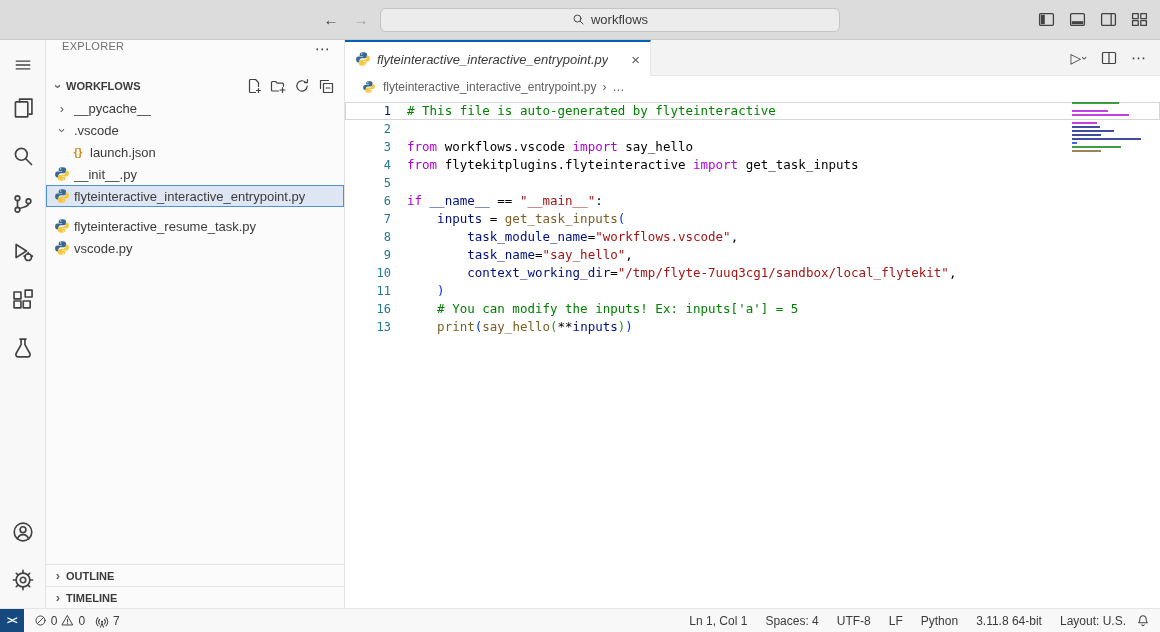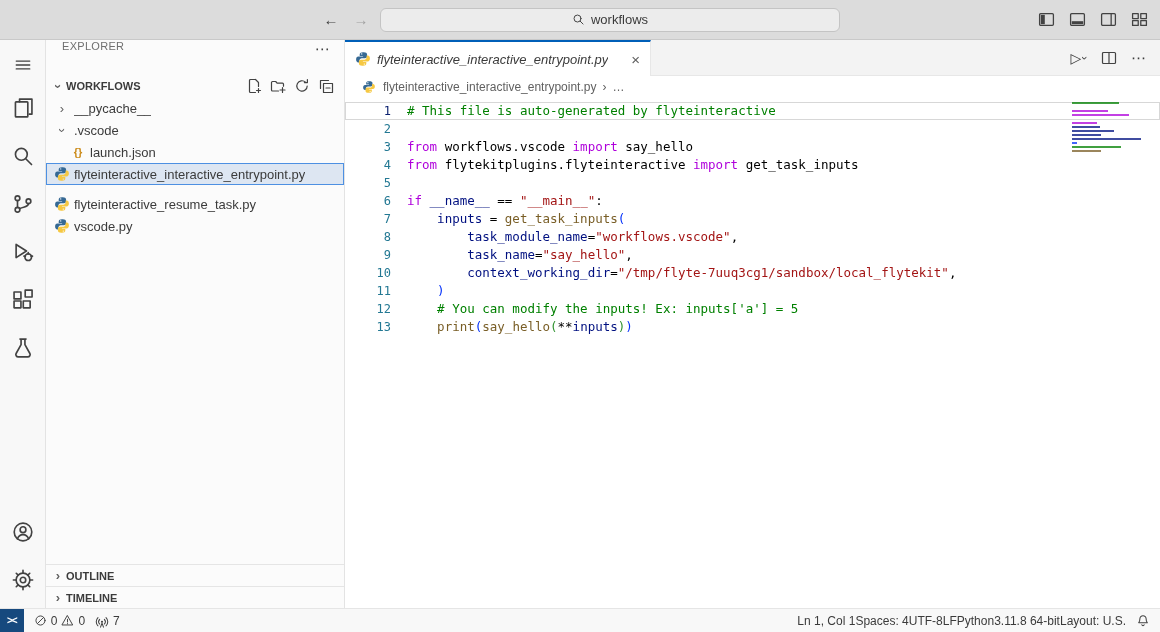--- a/index.html
+++ b/index.html
@@ -76,21 +76,21 @@
   .tok-b1{color:var(--tok-b1)} .tok-b2{color:var(--tok-b2)}
   .minimap { position:absolute; top:4px; right:14px; width:74px; }
   .mm-bar { height:2px; margin-bottom:2px; opacity:.75; }
 
   
   .statusbar { flex:none; height:24px; background:#f8f8f8; border-top:1px solid #e5e5e5;
                display:flex; align-items:center; font-size:12px; color:#3b3b3b; }
   .remote { height:24px; background:var(--remote,#16497e); color:#fff; display:flex; align-items:center;
             padding:0 7px; font-size:10px; font-weight:bold; letter-spacing:-1px; }
   .sb-group { display:flex; align-items:center; gap:4px; margin-left:10px; }
-  .sb-right { margin-left:auto; display:flex; align-items:center; padding-right:8px;text-align:center; }
+  .sb-right { margin-left:auto; display:flex; align-items:center; gap:18px; padding-right:8px;text-align:center; }
   .sb-right .sb-item { white-space:nowrap; }
   .sb-bell { margin-left:2px; }
 </style>
 </head>
 <body>
 
 <div id="app">
 
   <header class="titlebar">
     <div class="tb-center">
@@ -271,20 +271,31 @@
             <span class="cell-icon">
               <span class="chev expanded">›</span>
             </span>
             <span class="label">.vscode</span>
           </div>
           <div class="tree-row" style="padding-left: 24px;">
             <span class="cell-icon">
               <span class="braces">{}</span>
             </span>
             <span class="label">launch.json</span>
+          </div>
+          <div class="tree-row" style="padding-left: 8px;">
+            <span class="cell-icon">
+              <span class="icon">
+                <svg width="16" height="16" viewBox="0 0 16 16">
+                  <path fill="#366994" d="M7.9 1.2c-1.8 0-3.2.8-3.2 2.2v1.7h3.4v.5H3.3c-1.4 0-2.2 1.1-2.2 2.9 0 1.8.8 2.9 2.2 2.9h1.1V9.7c0-1.3 1.1-2.4 2.4-2.4h3.3c1.1 0 2-.9 2-2V3.4c0-1.4-1.5-2.2-3.2-2.2zm-1.2 1a.7.7 0 1 1 0 1.4.7.7 0 0 1 0-1.4z"></path>
+                  <path fill="#f6c842" d="M8.1 14.8c1.8 0 3.2-.8 3.2-2.2v-1.7H7.9v-.5h4.8c1.4 0 2.2-1.1 2.2-2.9 0-1.8-.8-2.9-2.2-2.9h-1.1v1.7c0 1.3-1.1 2.4-2.4 2.4H5.9c-1.1 0-2 .9-2 2v1.9c0 1.4 1.5 2.2 3.2 2.2zm1.2-1a.7.7 0 1 1 0-1.4.7.7 0 0 1 0 1.4z"></path>
+                </svg>
+              </span>
+            </span>
+            <span class="label">__init__.py</span>
           </div>
           <div class="tree-row selected" style="padding-left: 8px;">
             <span class="cell-icon">
               <span class="icon">
                 <svg width="16" height="16" viewBox="0 0 16 16">
                   <path fill="#366994" d="M7.9 1.2c-1.8 0-3.2.8-3.2 2.2v1.7h3.4v.5H3.3c-1.4 0-2.2 1.1-2.2 2.9 0 1.8.8 2.9 2.2 2.9h1.1V9.7c0-1.3 1.1-2.4 2.4-2.4h3.3c1.1 0 2-.9 2-2V3.4c0-1.4-1.5-2.2-3.2-2.2zm-1.2 1a.7.7 0 1 1 0 1.4.7.7 0 0 1 0-1.4z"></path>
                   <path fill="#f6c842" d="M8.1 14.8c1.8 0 3.2-.8 3.2-2.2v-1.7H7.9v-.5h4.8c1.4 0 2.2-1.1 2.2-2.9 0-1.8-.8-2.9-2.2-2.9h-1.1v1.7c0 1.3-1.1 2.4-2.4 2.4H5.9c-1.1 0-2 .9-2 2v1.9c0 1.4 1.5 2.2 3.2 2.2zm1.2-1a.7.7 0 1 1 0-1.4.7.7 0 0 1 0 1.4z"></path>
                 </svg>
               </span>
             </span>
@@ -370,21 +381,21 @@
             <div class="code-line"><span class="ln">2</span><span class="lc"></span></div>
             <div class="code-line"><span class="ln">3</span><span class="lc"><span class="tok-kw">from</span><span class="tok-pl"> workflows.vscode </span><span class="tok-kw">import</span><span class="tok-pl"> say_hello</span></span></div>
             <div class="code-line"><span class="ln">4</span><span class="lc"><span class="tok-kw">from</span><span class="tok-pl"> flytekitplugins.flyteinteractive </span><span class="tok-kw">import</span><span class="tok-pl"> get_task_inputs</span></span></div>
             <div class="code-line"><span class="ln">5</span><span class="lc"></span></div>
             <div class="code-line"><span class="ln">6</span><span class="lc"><span class="tok-kw">if</span><span class="tok-pl"> </span><span class="tok-vr">__name__</span><span class="tok-pl"> == </span><span class="tok-st">"__main__"</span><span class="tok-pl">:</span></span></div>
             <div class="code-line"><span class="ln">7</span><span class="lc"><span class="tok-pl">    </span><span class="tok-vr">inputs</span><span class="tok-pl"> = </span><span class="tok-fn">get_task_inputs</span><span class="tok-b1">(</span></span></div>
             <div class="code-line"><span class="ln">8</span><span class="lc"><span class="tok-pl">        </span><span class="tok-vr">task_module_name</span><span class="tok-pl">=</span><span class="tok-st">"workflows.vscode"</span><span class="tok-pl">,</span></span></div>
             <div class="code-line"><span class="ln">9</span><span class="lc"><span class="tok-pl">        </span><span class="tok-vr">task_name</span><span class="tok-pl">=</span><span class="tok-st">"say_hello"</span><span class="tok-pl">,</span></span></div>
             <div class="code-line"><span class="ln">10</span><span class="lc"><span class="tok-pl">        </span><span class="tok-vr">context_working_dir</span><span class="tok-pl">=</span><span class="tok-st">"/tmp/flyte-7uuq3cg1/sandbox/local_flytekit"</span><span class="tok-pl">,</span></span></div>
             <div class="code-line"><span class="ln">11</span><span class="lc"><span class="tok-pl">    </span><span class="tok-b1">)</span></span></div>
-            <div class="code-line"><span class="ln">12</span><span class="lc"><span class="tok-pl">    </span><span class="tok-cm"># You can modify the inputs! Ex: inputs['a'] = 5</span></span></div>
+            <div class="code-line"><span class="ln">16</span><span class="lc"><span class="tok-pl">    </span><span class="tok-cm"># You can modify the inputs! Ex: inputs['a'] = 5</span></span></div>
             <div class="code-line"><span class="ln">13</span><span class="lc"><span class="tok-pl">    </span><span class="tok-fn">print</span><span class="tok-b1">(</span><span class="tok-fn">say_hello</span><span class="tok-b2">(</span><span class="tok-pl">**</span><span class="tok-vr">inputs</span><span class="tok-b2">)</span><span class="tok-b1">)</span></span></div>
           </div>
         <div class="minimap" id="minimap">
             <div class="mm-bar" style="background: rgb(0, 128, 0); width: 47px;"></div>
             <div class="mm-bar" style="background: transparent;"></div>
             <div class="mm-bar" style="background: rgb(175, 0, 219); width: 36px;"></div>
             <div class="mm-bar" style="background: rgb(175, 0, 219); width: 57px;"></div>
             <div class="mm-bar" style="background: transparent;"></div>
             <div class="mm-bar" style="background: rgb(175, 0, 219); width: 25px;"></div>
             <div class="mm-bar" style="background: rgb(0, 16, 128); width: 28px;"></div>

